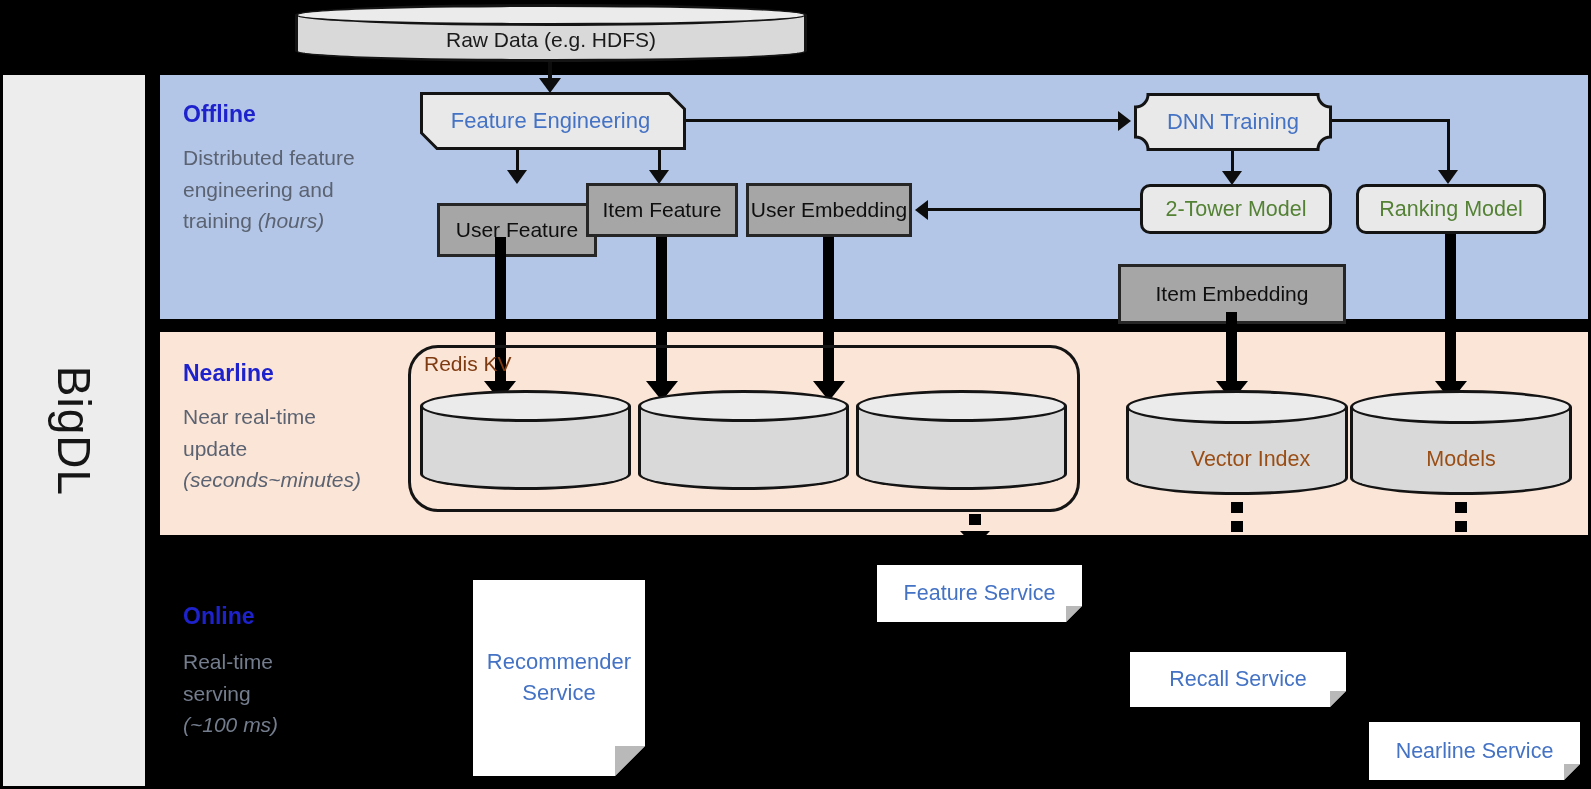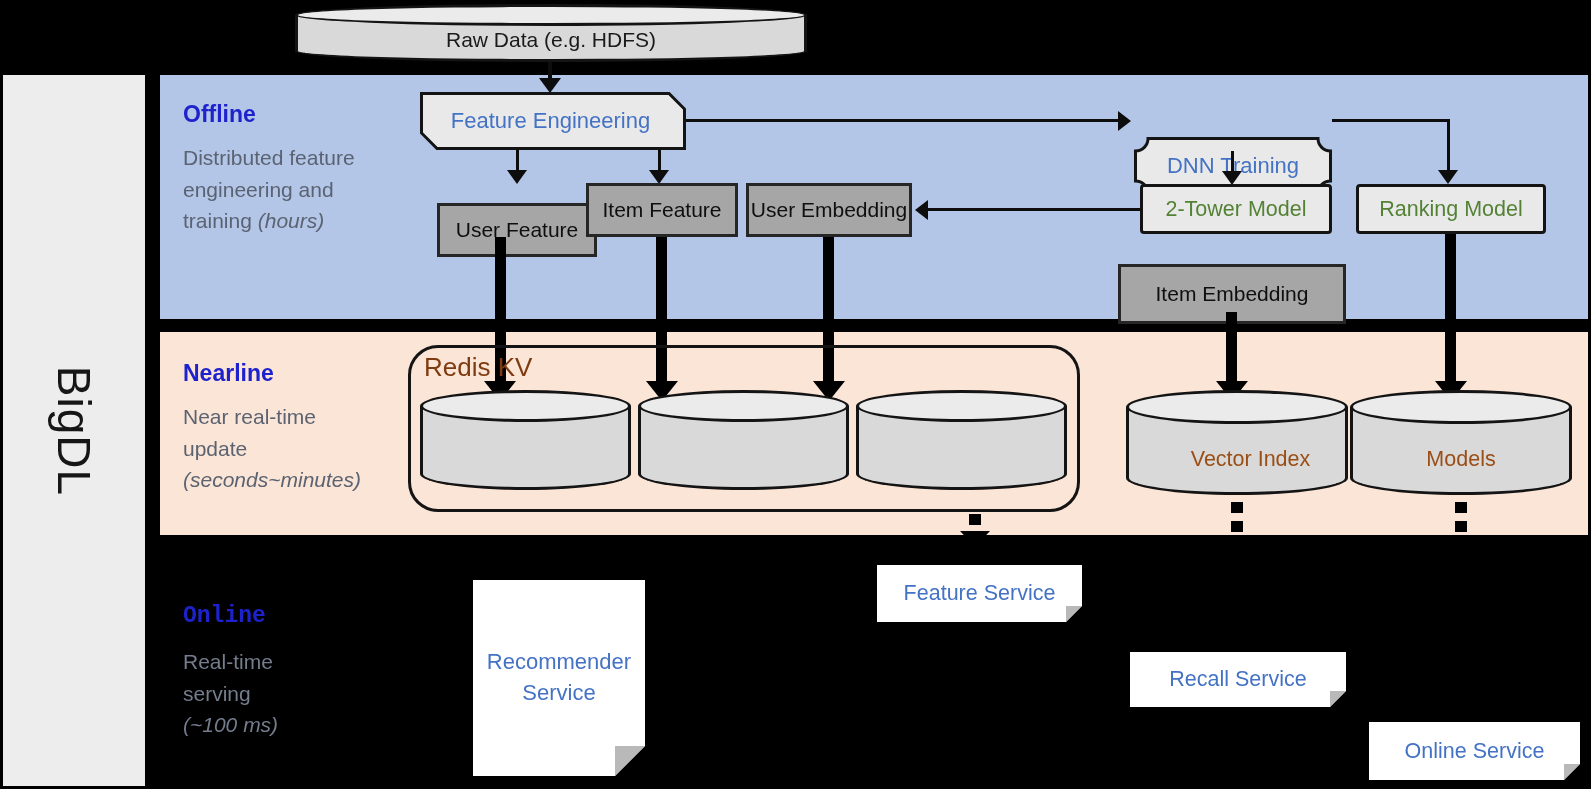--- a/index.html
+++ b/index.html
@@ -21,21 +21,21 @@
   .sec-desc em { font-style:italic; }
   .sec-desc.on-dark { color:var(--desc-slate-dark); }
 
   
   .graybox {
     background:var(--box-gray); border:3px solid #262626; box-sizing:border-box;
     display:flex; align-items:center; justify-content:center;
     font-size:21px; color:#0f0f0f;
   }
   .roundbox {
-    background:var(--shape-gray); border:3px solid #141414; border-radius:4px; box-sizing:border-box;
+    background:var(--shape-gray); border:3px solid #141414; border-radius:10px; box-sizing:border-box;
     display:flex; align-items:center; justify-content:center;
     font-size:21.5px; color:var(--model-green);text-align:center;
   }
   .shape-label {
     position:absolute; inset:0; display:flex; align-items:center; justify-content:center;
     font-size:22px; color:var(--accent-blue);
   }
 
   
   .cylinder { position:absolute; }
@@ -48,21 +48,21 @@
     background:var(--cyl-body); border:3px solid #141414; border-top:none; z-index:1;
   }
   .cyl-label {
     position:absolute; left:0; right:0; bottom:0; z-index:3;
     display:flex; align-items:center; justify-content:center;
     font-size:21.5px; color:var(--db-brown);
   }
 
   
   .container-box { border:3px solid #141414; border-radius:30px; box-sizing:border-box; }
-  .redis-label { font-size:26px; color:var(--db-brown-dark); }
+  .redis-label { font-size:21px; color:var(--db-brown-dark); }
 
   
   .hl   { background:var(--line-black); height:3px; }
   .vl   { background:var(--line-black); width:3px; }
   .thk  { background:#000; width:11px; }
   .ah-d { width:0; height:0; border-left:10px solid transparent; border-right:10px solid transparent; border-top:14px solid var(--line-black); }
   .ah-r { width:0; height:0; border-top:10px solid transparent; border-bottom:10px solid transparent; border-left:13px solid var(--line-black); }
   .ah-l { width:0; height:0; border-top:10px solid transparent; border-bottom:10px solid transparent; border-right:13px solid var(--line-black); }
   .bah-d { width:0; height:0; border-left:16px solid transparent; border-right:16px solid transparent; border-top:20px solid #000; }
   .mah-d { width:0; height:0; border-left:15px solid transparent; border-right:15px solid transparent; border-top:16px solid #000; }
@@ -109,21 +109,21 @@
     <span>Distributed feature engineering and training </span><em>(hours)</em>
   </div>
 
   <div class="abs" style="left:420px; top:92px; width:261px; height:58px;">
     <svg width="266" height="58" viewBox="0 0 266 58">
       <polygon points="1.5,1.5 249,1.5 264.5,17 264.5,56.5 17,56.5 1.5,41" style="fill:var(--shape-gray); stroke:#141414; stroke-width:3;"></polygon>
     </svg>
     <div class="shape-label">Feature Engineering</div>
   </div>
 
-  <div class="abs" style="left:1134px; top:93px; width:198px; height:58px;margin-top:44px;">
+  <div class="abs" style="left:1134px; top:93px; width:198px; height:58px;">
     <svg width="198" height="58" viewBox="0 0 198 58">
       <path d="M 14 1.5 H 184 A 12.5 12.5 0 0 0 196.5 14 V 44 A 12.5 12.5 0 0 0 184 56.5 H 14 A 12.5 12.5 0 0 0 1.5 44 V 14 A 12.5 12.5 0 0 0 14 1.5 Z" style="fill:var(--shape-gray); stroke:#141414; stroke-width:3;"></path>
     </svg>
     <div class="shape-label">DNN Training</div>
   </div>
 
   <div class="abs hl" style="left:686px; top:119px; width:434px;"></div>
   <div class="abs ah-r" style="left:1118px; top:111px;"></div>
 
   <div class="abs hl" style="left:1332px; top:119px; width:118px;"></div>
@@ -199,23 +199,23 @@
 
   <div class="abs dash" style="left:969px; top:514px;"></div>
   <div class="abs mah-d" style="left:960px; top:531px;"></div>
 
   <div class="abs dash" style="left:1231px; top:502px;"></div>
   <div class="abs dash" style="left:1231px; top:521px;"></div>
 
   <div class="abs dash" style="left:1455px; top:502px;"></div>
   <div class="abs dash" style="left:1455px; top:521px;"></div>
 
-  <div class="abs sec-title" style="left:183px; top:603px;font-family:Liberation Mono, monospace;">Online</div>
+  <div class="abs sec-title" style="left:183px; top:603px;">Online</div>
   <div class="abs sec-desc on-dark" style="left:183px; top:646px; width:115px;">
     <span>Real-time serving </span><em>(~100 ms)</em>
   </div>
 
   <div class="service fold-lg" style="left:473px; top:580px; width:172px; height:196px; padding:16px 14px; box-sizing:border-box;">Recommender Service</div>
   <div class="service" style="left:877px; top:565px; width:205px; height:57px;">Feature Service</div>
   <div class="service" style="left:1130px; top:652px; width:216px; height:55px;">Recall Service</div>
-  <div class="service" style="left:1369px; top:722px; width:211px; height:58px;">Online Service</div>
+  <div class="service" style="left:1369px; top:722px; width:211px; height:58px;">Nearline Service</div>
 
 </div>
 
 </body></html>

